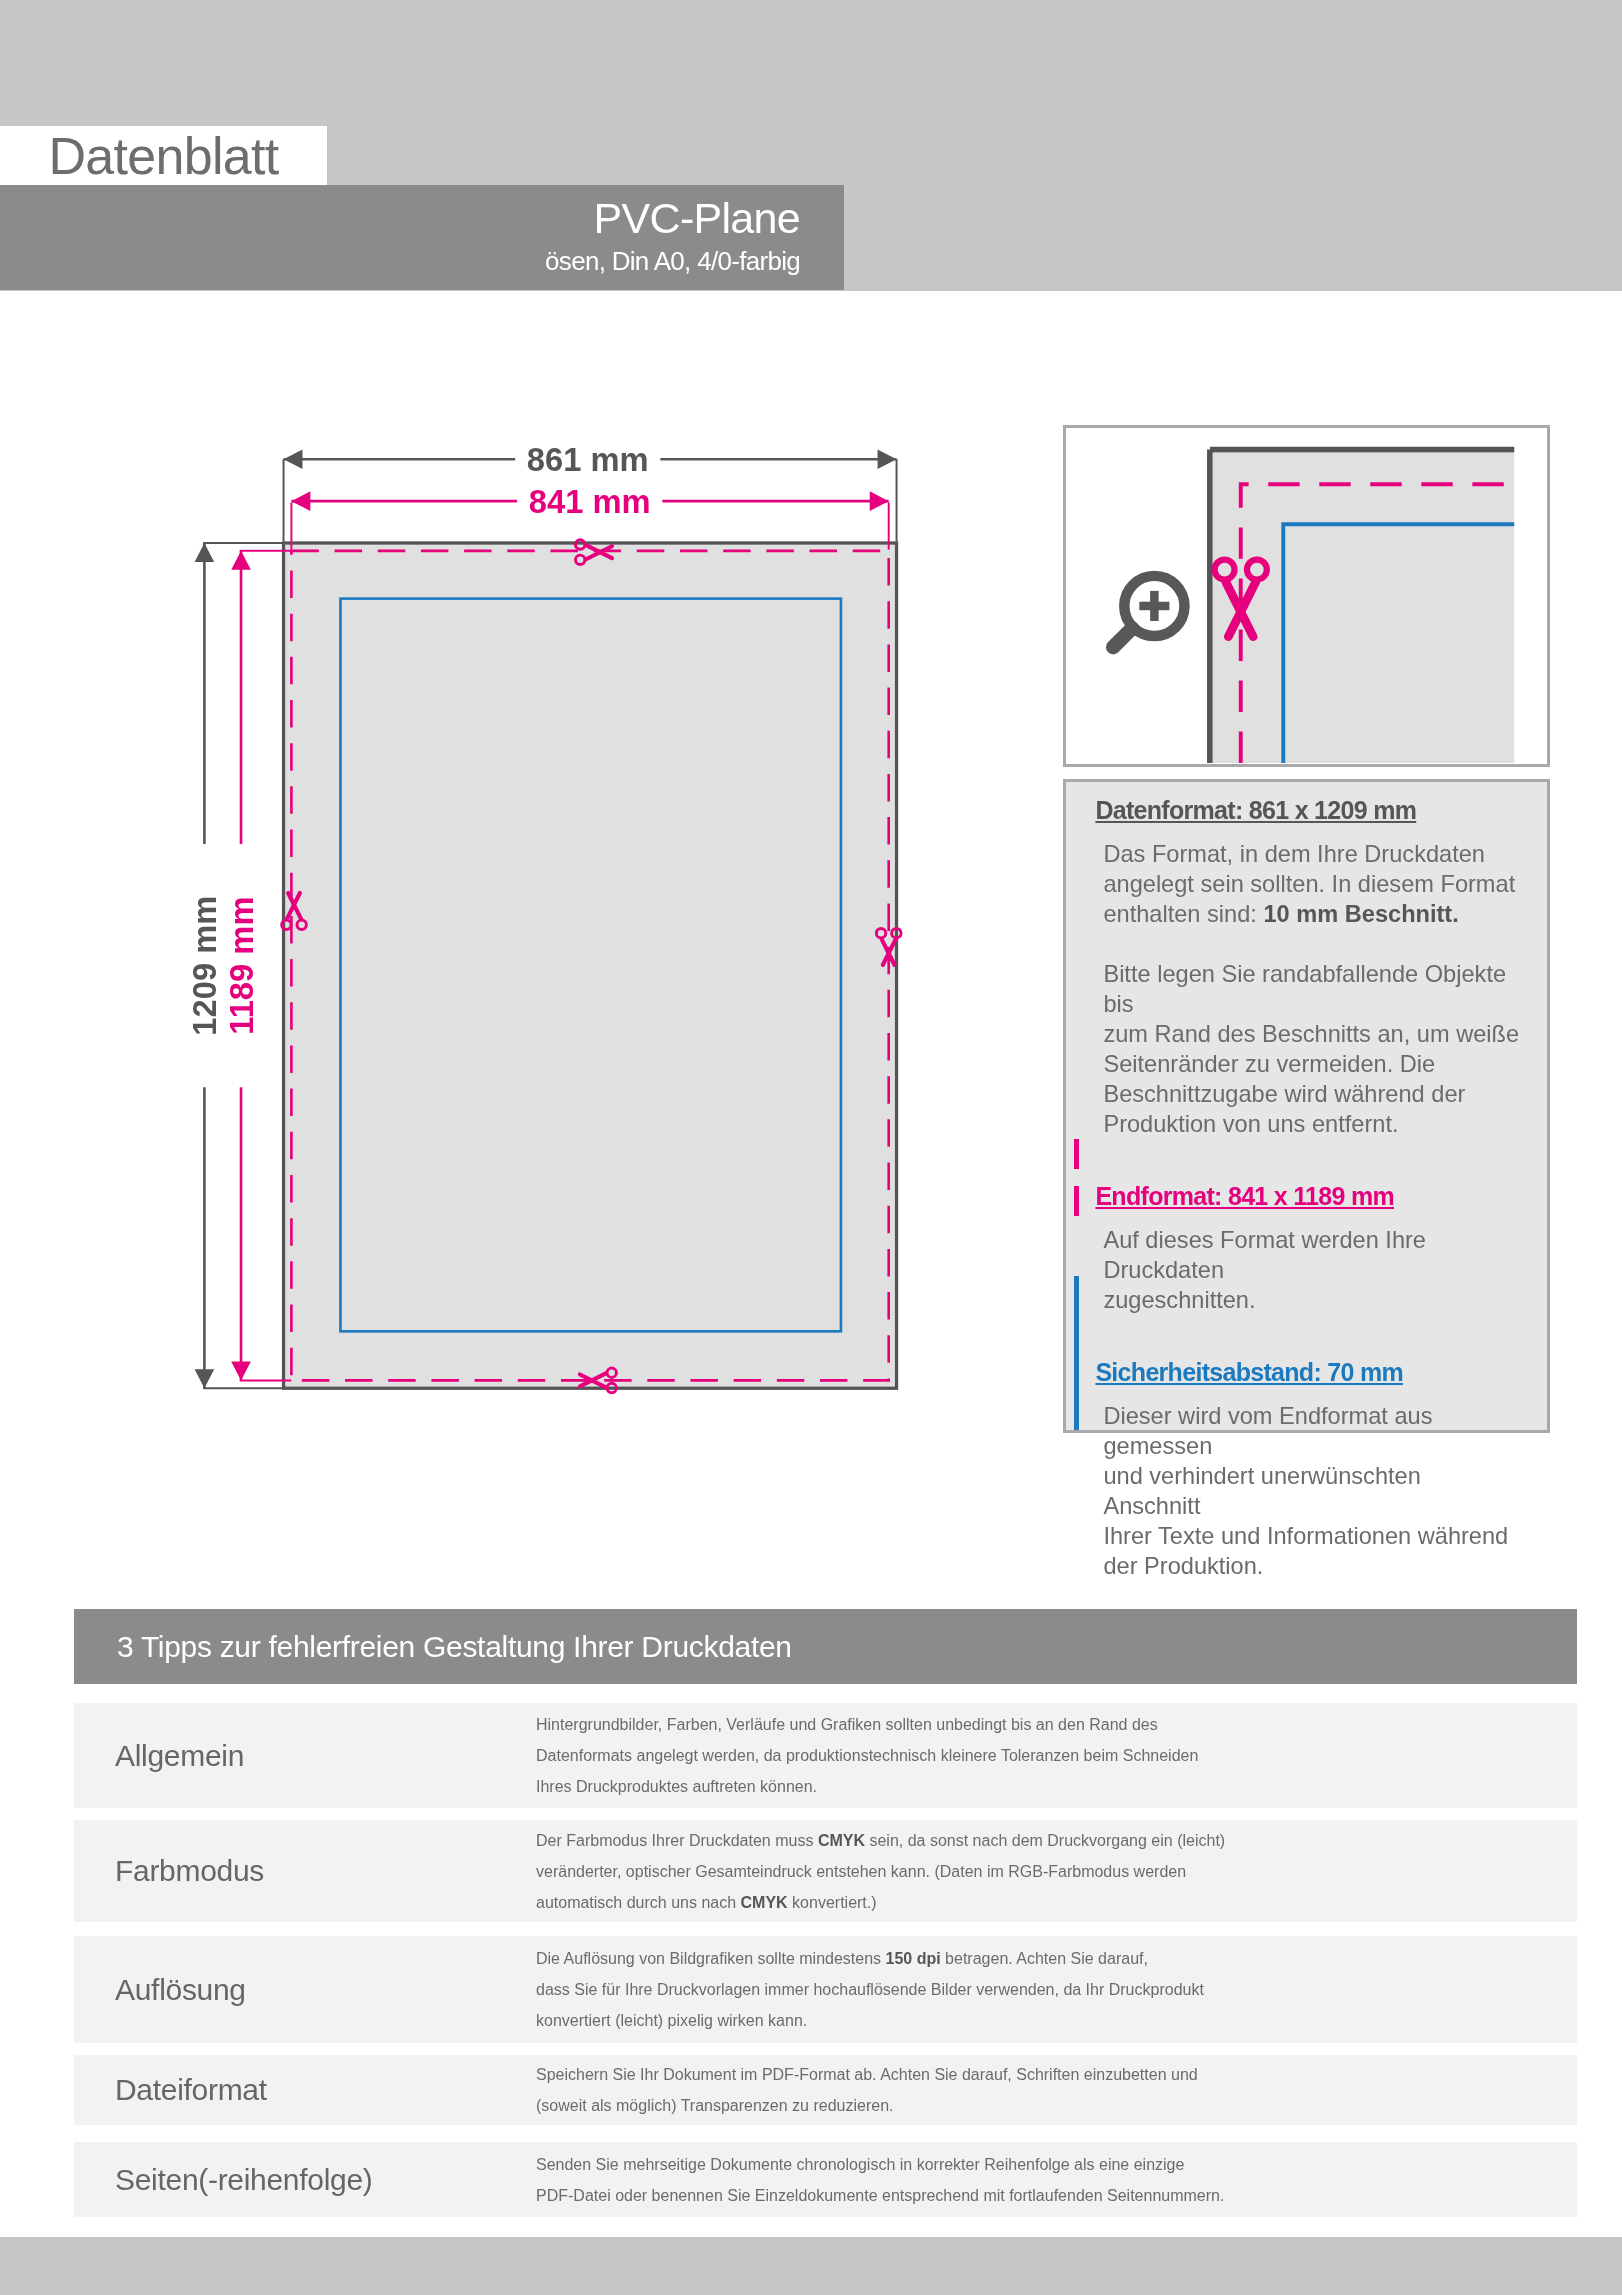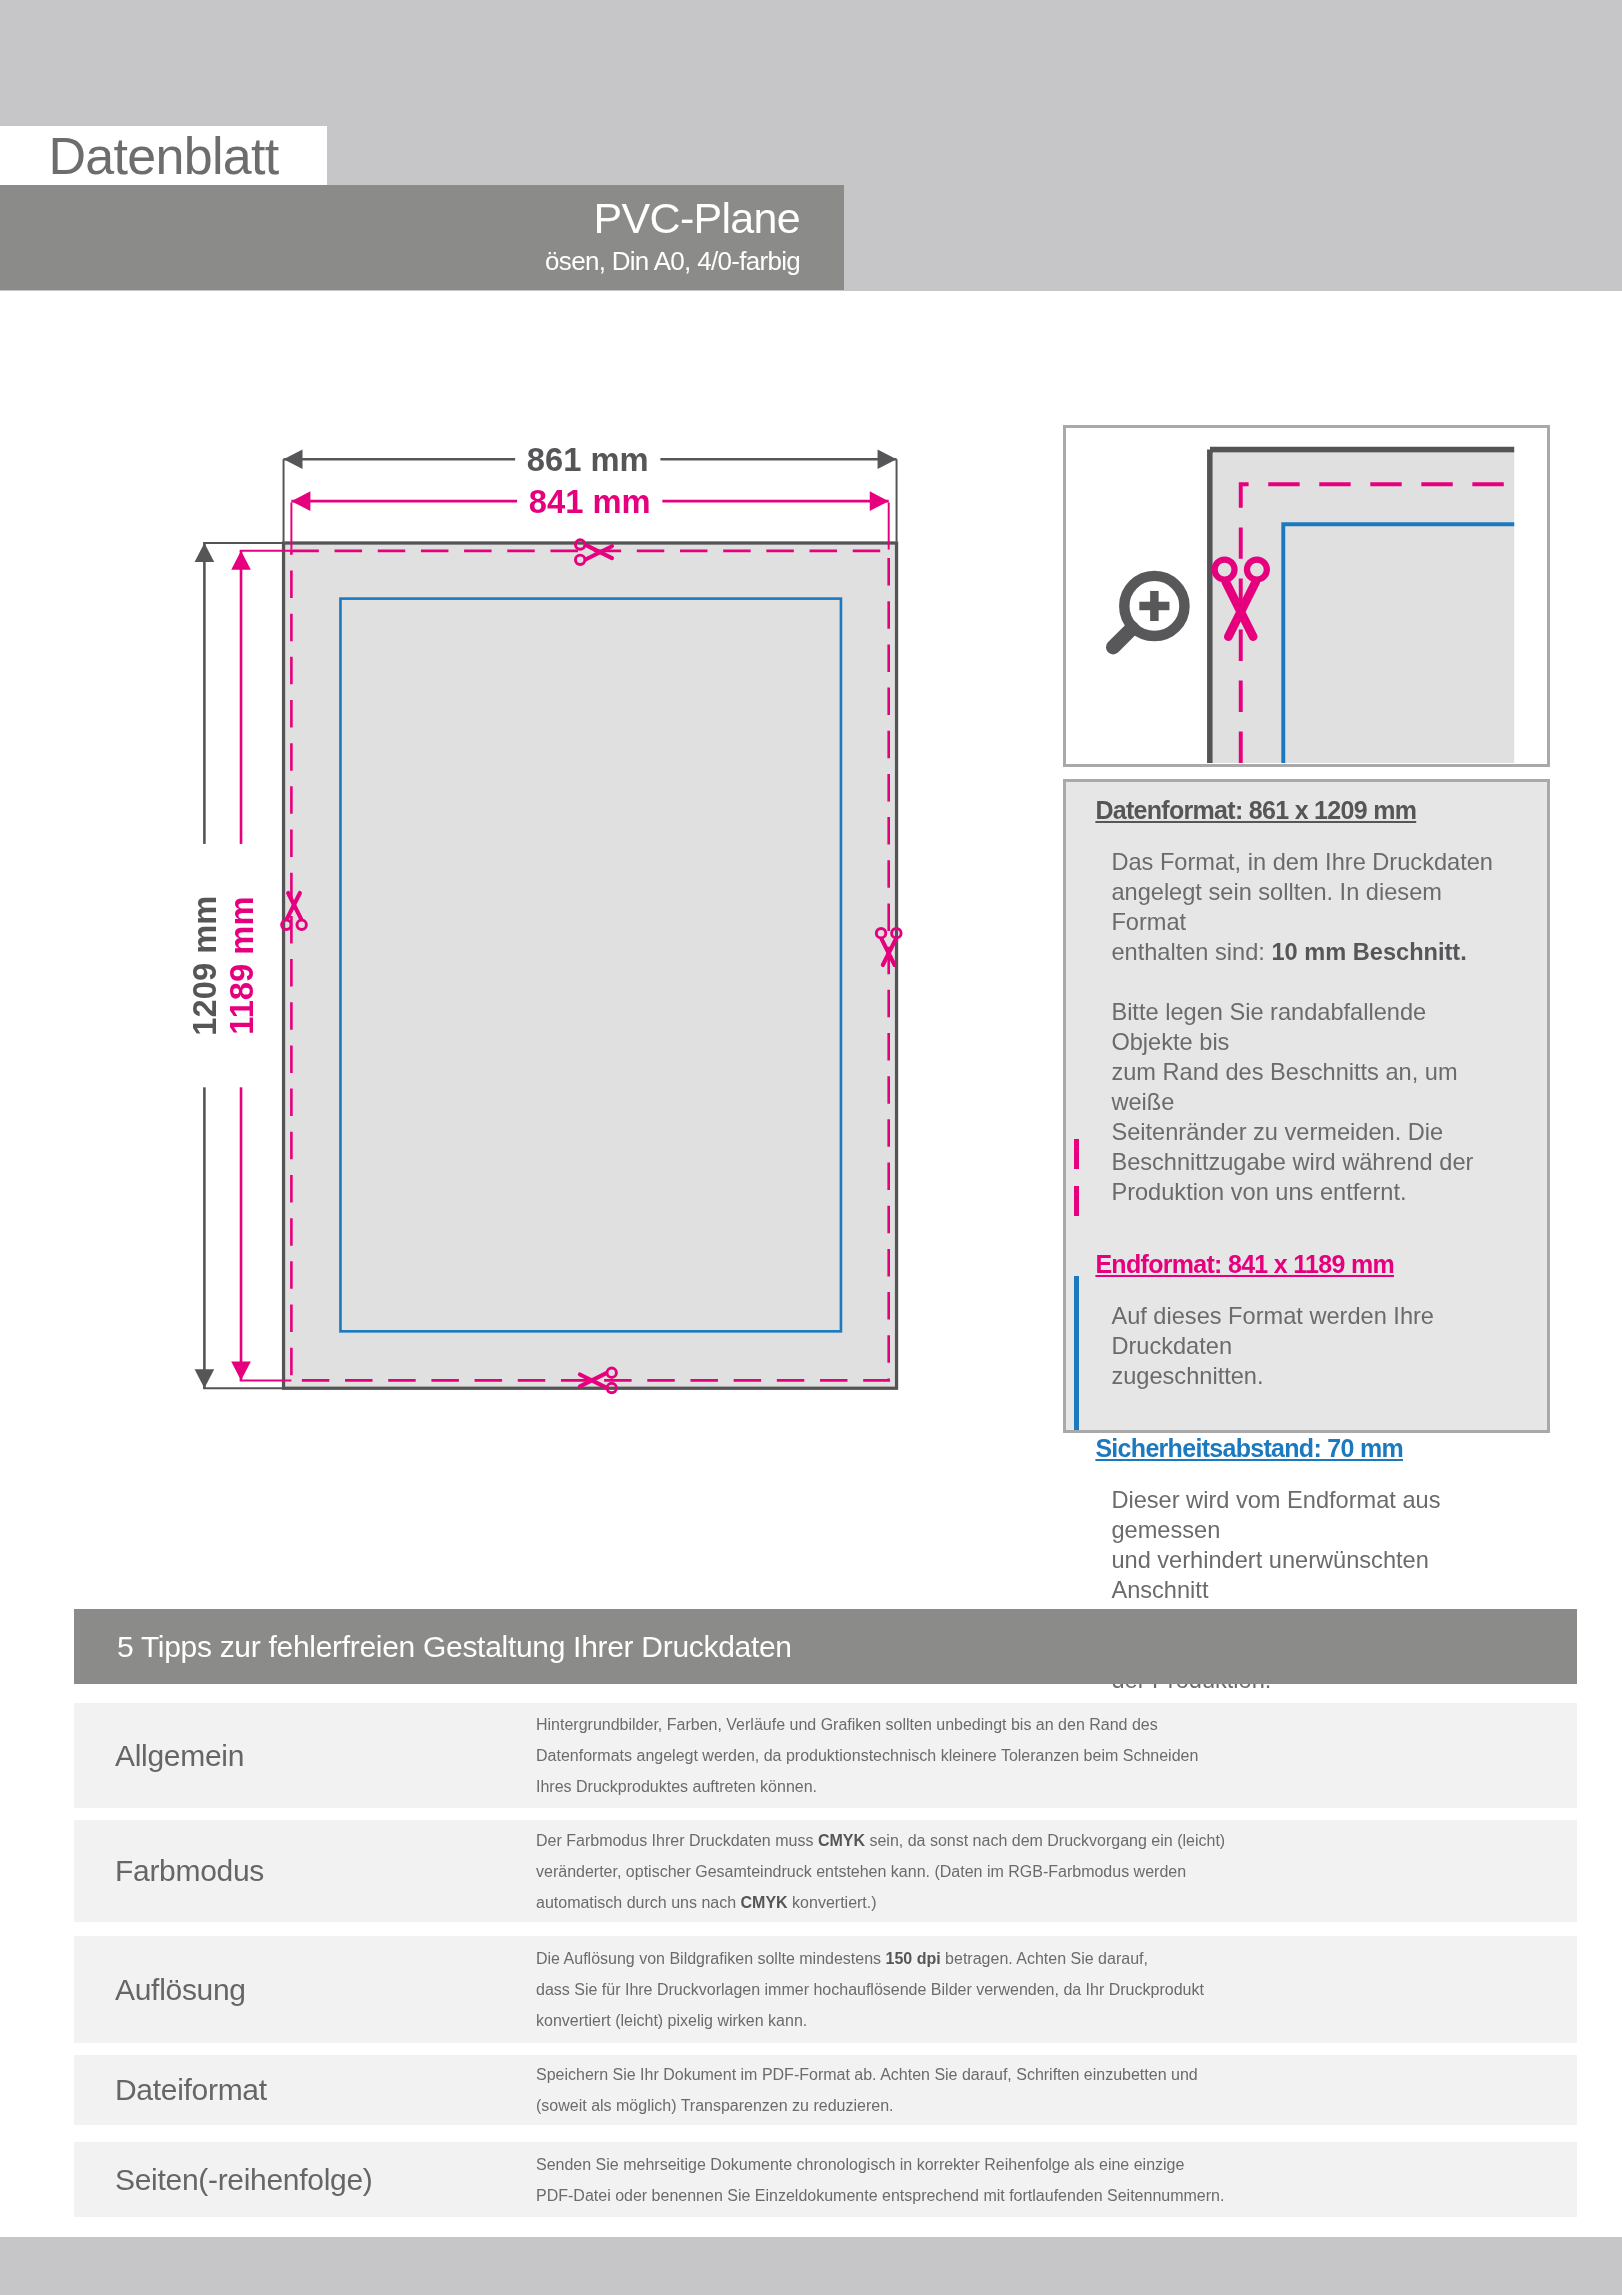--- a/index.html
+++ b/index.html
@@ -28,21 +28,21 @@
   .detail-box svg{display:block;width:481px;height:335px;}
 
   
   .info-panel{left:1063px;top:779px;width:487px;height:654px;background:#e6e6e6;
               border:3.3px solid #a9a9a9;box-sizing:border-box;
               padding:7.9px 19.6px 0 29.4px;color:#6b6b6d;}
   .info-panel h2{margin:0;font-size:25px;line-height:41px;color:#565659;letter-spacing:-0.7px;text-decoration:underline;}
   .info-panel h2.mag{color:#e6007e;}
   .info-panel h2.blu{color:#1b7abf;}
   .info-panel h2.mt{margin-top:37px;}
-  .info-panel p{margin:16px;font-size:23.6px;line-height:30px;}
+  .info-panel p{margin:8px;font-size:23.6px;line-height:30px;}
   .info-panel p.gap{margin-top:30px;}
   .info-panel p span{display:block;}
   .info-panel b{font-weight:bold;color:#565659;}
   .accent-endformat{left:1074px;top:1139px;width:4.6px;height:93px;
      background:repeating-linear-gradient(to bottom,#e6007e 0 30px,transparent 30px 47px);}
   .accent-sicherheit{left:1074px;top:1276px;width:4.6px;height:154px;background:#1b7abf;}
 
   
   .tips-header{left:74px;top:1609px;width:1503px;height:75px;background:#8b8b89;
                display:flex;align-items:center;padding-left:43px;box-sizing:border-box;}
@@ -191,21 +191,21 @@
       <span>Dieser wird vom Endformat aus gemessen</span>
       <span>und verhindert unerwünschten Anschnitt</span>
       <span>Ihrer Texte und Informationen während</span>
       <span>der Produktion.</span>
     </p>
   </div>
   <div class="abs accent-endformat"></div>
   <div class="abs accent-sicherheit"></div>
 
   <div class="abs tips-header">
-    <span>5 Tipps zur fehlerfreien Gestaltung Ihrer Druckdaten</span>
+    <span>3 Tipps zur fehlerfreien Gestaltung Ihrer Druckdaten</span>
   </div>
 
   <div class="abs tip-row row1">
     <div class="lbl">Allgemein</div>
     <div class="txt">
       <span class="line">Hintergrundbilder, Farben, Verläufe und Grafiken sollten unbedingt bis an den Rand des</span>
       <span class="line">Datenformats angelegt werden, da produktionstechnisch kleinere Toleranzen beim Schneiden</span>
       <span class="line">Ihres Druckproduktes auftreten können.</span>
     </div>
   </div>

